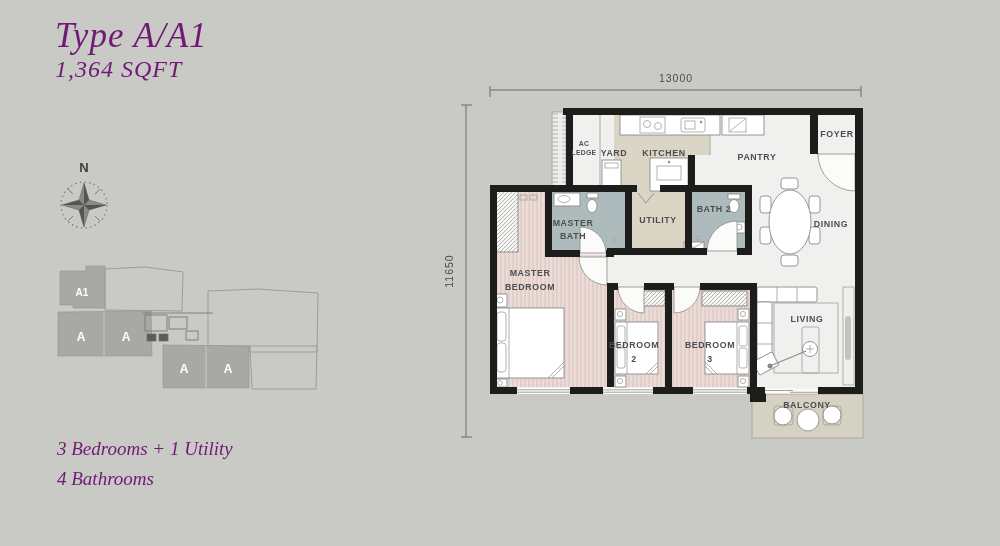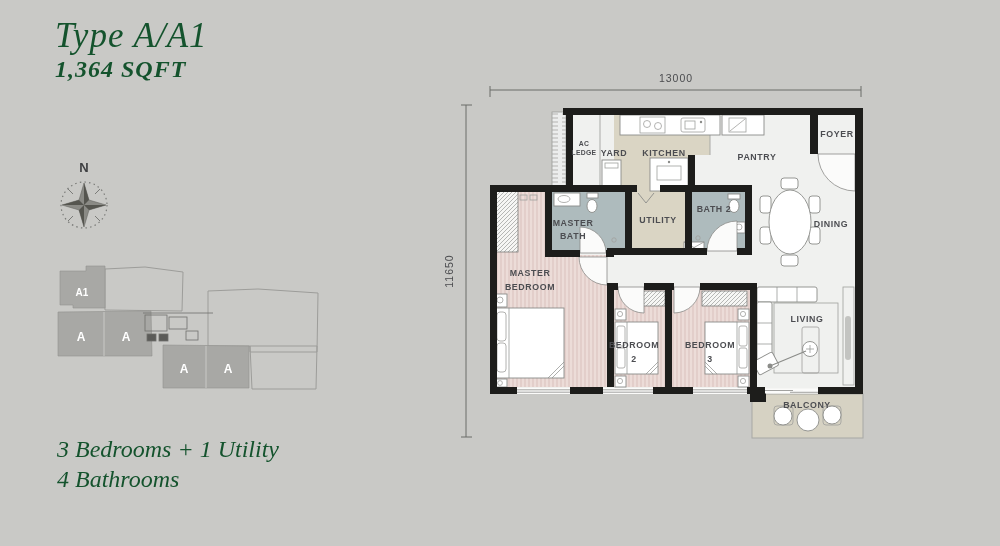--- a/index.html
+++ b/index.html
@@ -1,24 +1,24 @@
 <!DOCTYPE html>
 <html><head>
 <meta charset="utf-8">
 <style>
   html,body{margin:0;padding:0;}
   body{
     width:1000px;height:546px;position:relative;overflow:hidden;
     background:#c9c9c6;
     font-family:"Liberation Sans","DejaVu Sans",sans-serif;
   }
-  .serif{font-family:"Liberation Serif","DejaVu Serif",serif;font-style:italic;color:#14532d;}
+  .serif{font-family:"Liberation Serif","DejaVu Serif",serif;font-style:italic;color:#701a75;}
   #title{position:absolute;left:55px;top:16px;font-size:35px;letter-spacing:1px;}
-  #area{position:absolute;left:55px;top:56px;font-size:24px;letter-spacing:1px;font-weight:bold;}
-  #summary{position:absolute;left:57px;top:434px;font-size:24px;line-height:30px;}
+  #area{position:absolute;left:55px;top:56px;font-size:24px;letter-spacing:1px;}
+  #summary{position:absolute;left:57px;top:434px;font-size:19px;line-height:30px;}
   svg text{font-family:"Liberation Sans","DejaVu Sans",sans-serif;}
   .room-label{fill:#4c4d51;font-size:8.8px;font-weight:600;letter-spacing:.6px;}
   .room-label-sm{fill:#4c4d51;font-size:6.8px;font-weight:600;letter-spacing:.3px;}
   .dim-label{fill:#4b4c4f;font-size:10.5px;letter-spacing:1px;}
   .unit-letter{fill:#ffffff;font-weight:700;}
   .wall{fill:#1d1d1b;}
   .door{fill:#fbfbfa;stroke:#8b8c89;stroke-width:.8;}
   .furn{fill:#ffffff;stroke:#8b8c89;stroke-width:.9;}
   .furn-thin{fill:none;stroke:#9fa09d;stroke-width:.8;}
 </style>

